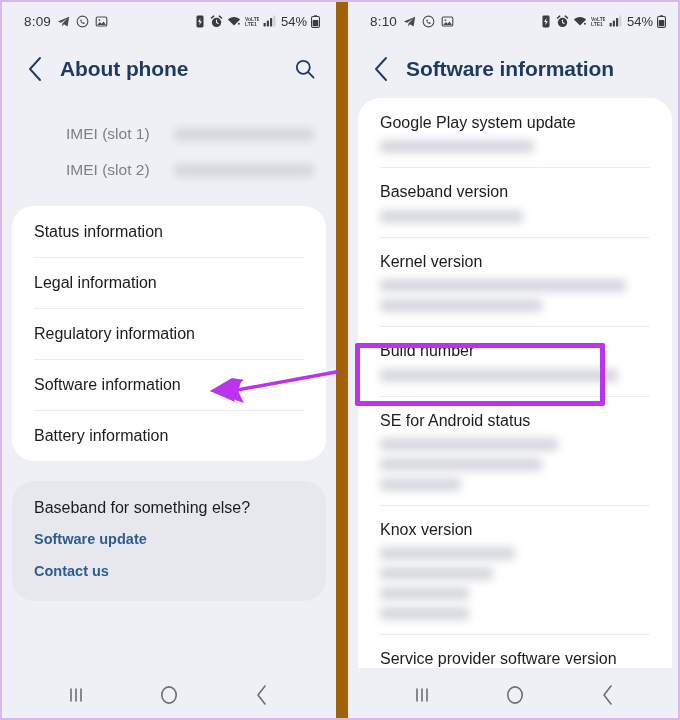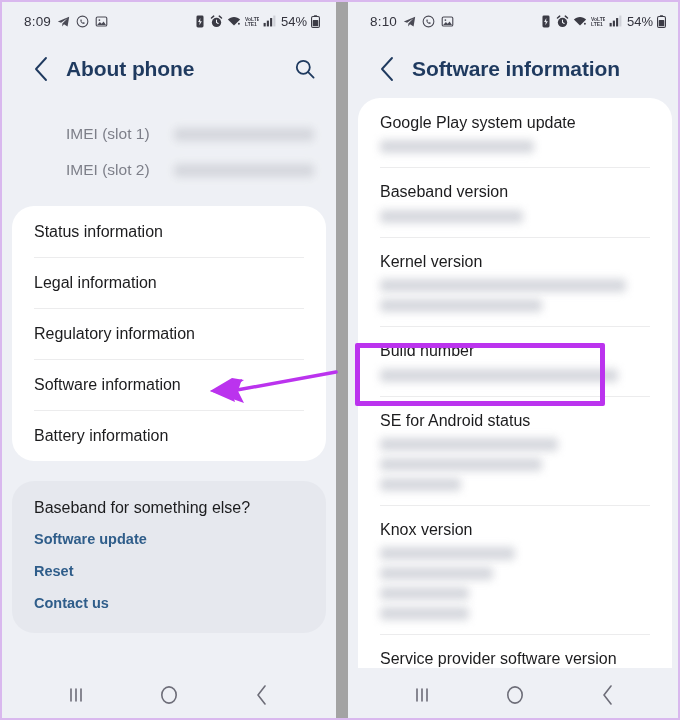--- a/index.html
+++ b/index.html
@@ -10,21 +10,21 @@
   body {
     width: 680px;
     height: 720px;
     font-family: "Liberation Sans", sans-serif;
     overflow: hidden;
   }
   .screenshot {
     position: relative;
     width: 680px;
     height: 720px;
-    background: #a3a3a3;
+    background: #a16207;
     box-sizing: border-box;
     border: 2px solid #d9b8ee;
     overflow: hidden;
   }
 
   
   .phone {
     position: absolute;
     top: 0;
     height: 720px;
@@ -49,21 +49,21 @@
   .sb-right { display: flex; align-items: center; gap: 4px; justify-content: flex-end; }
   .sb-time { font-size: 13.5px; color: #33333d; letter-spacing: .2px; }
   .sb-ico { display: inline-flex; align-items: center; }
   .sb-batt-pct { font-size: 13px; color: #33333d; margin-left: 1px; }
 
   
   .appbar {
     height: 58px;
     display: flex;
     align-items: center;
-    padding: 0 16px 0 26px;
+    padding: 0 16px 0 20px;
     box-sizing: border-box;
     gap: 12px;
   }
   .appbar .back { width: 26px; display:flex; align-items:center; justify-content:center; }
   .appbar .title {
     flex: 1;
     font-size: 21px;
     font-weight: bold;
     color: #1f3a5f;
     letter-spacing: -0.1px;
@@ -295,21 +295,20 @@
         <span>Software information</span>
       </div>
       <div class="row">
         <span>Battery information</span>
       </div>
     </div>
 
     <div class="card tinted look-card" style="margin-top:20px">
       <div class="look-title">Baseband for something else?</div>
       <div class="look-link">Software update</div>
-      <div class="look-link">Reset</div>
       <div class="look-link">Contact us</div>
     </div>
 
     <div class="navbar">
       <span class="nav-ico">
         <svg width="20" height="18" viewBox="0 0 20 18">
             <path d="M5 3v12M10 3v12M15 3v12" stroke="#6d6d78" stroke-width="1.6" stroke-linecap="round"></path>
           </svg>
       </span>
       <span class="nav-ico">

